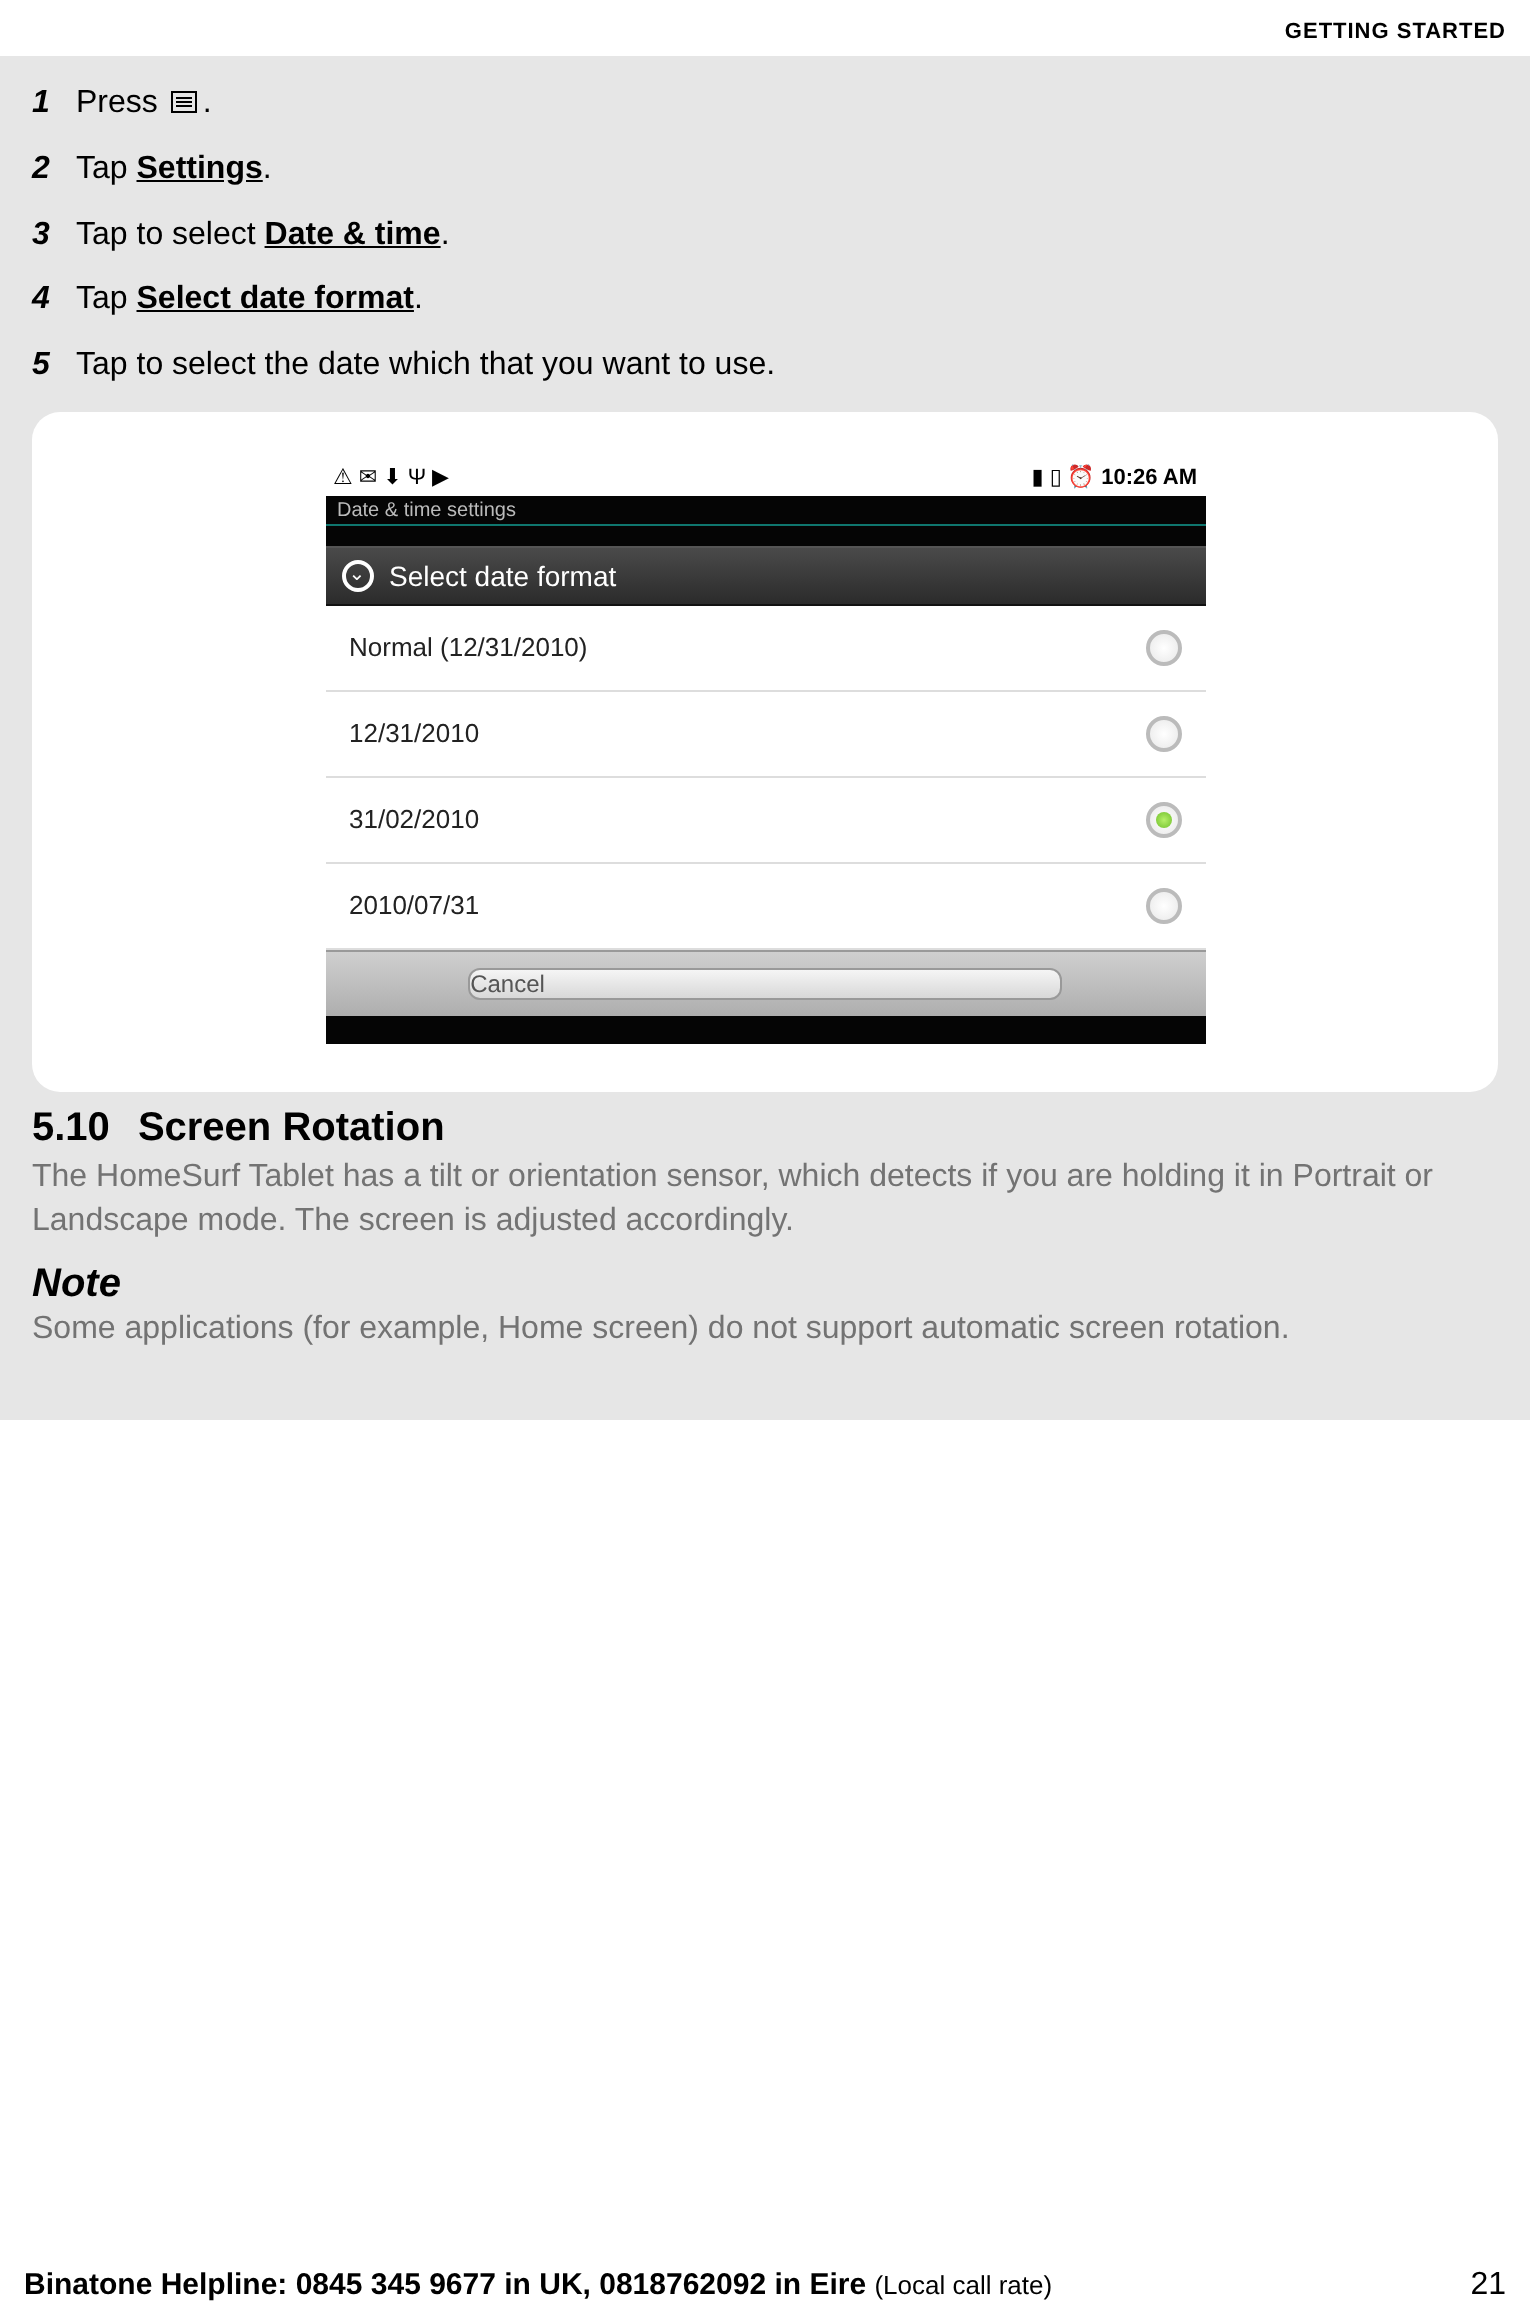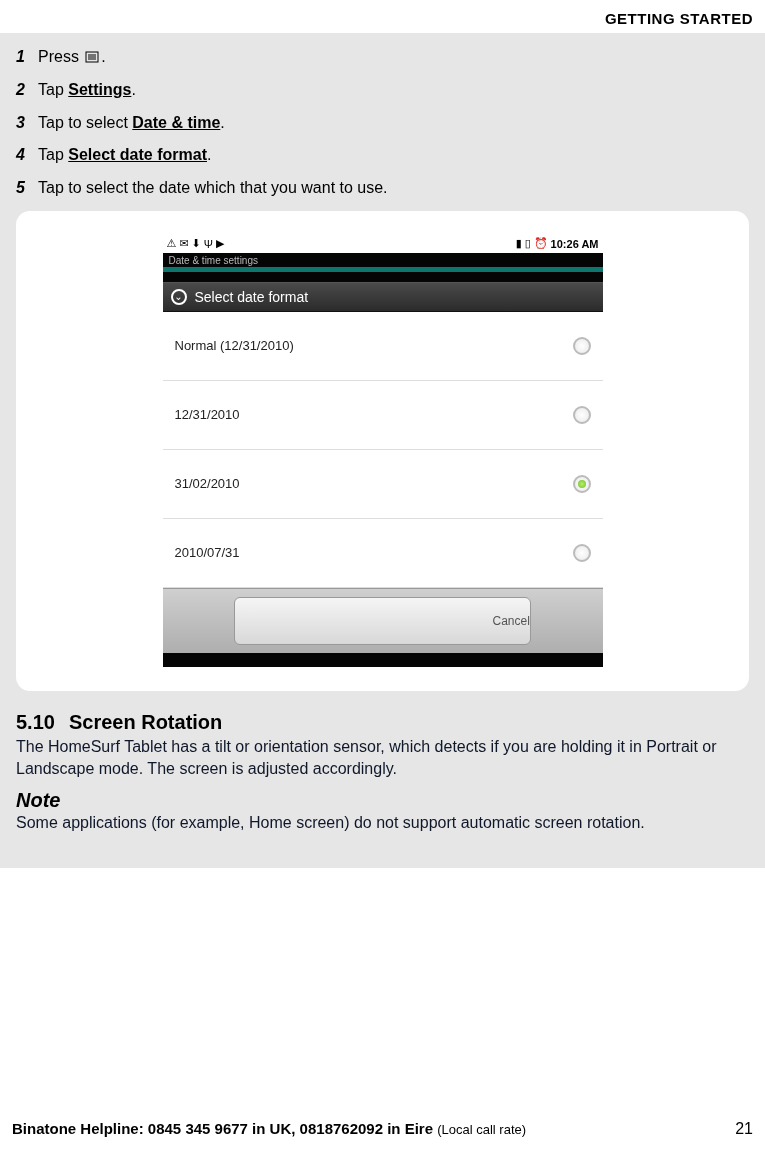--- a/index.html
+++ b/index.html
@@ -7,21 +7,21 @@
     width: 765px;
     height: 1152px;
     background: #fff;
     font-family: Arial, Helvetica, sans-serif;
     color: #000;
     position: relative;
   }
   .page-header {
     text-align: right;
     font-weight: bold;
-    font-size: 15px;
+    font-size: 11px;
     padding: 10px 12px 6px 12px;
     letter-spacing: 0.5px;
   }
   .content {
     background: #e6e6e6;
     padding: 14px 16px 24px 16px;
   }
   .section-heading {
     font-size: 20px;
     font-weight: bold;
@@ -71,21 +71,21 @@
     color: #000;
   }
   .statusbar .left-icons, .statusbar .right-icons { display:flex; align-items:center; gap:3px; }
   .statusbar .left-icons span { font-size:11px; }
   .statusbar .right-icons span { font-size:11px; }
   .statusbar .time { font-weight:bold; font-size:10px; }
   .subtitle {
     color: #bbb;
     font-size: 10px;
     padding: 2px 8px 1px 6px;
-    border-bottom: 5px solid #0f766e;
+    border-bottom: 1px solid #0f766e;
   }
   .dialog-header {
     background: linear-gradient(#4a4a4a, #2b2b2b);
     color: #fff;
     display:flex;
     align-items:center;
     gap: 8px;
     padding: 6px 8px;
     font-size: 14px;
     border-top: 1px solid #555;
@@ -94,21 +94,21 @@
   .chev {
     width: 16px; height:16px; border:2px solid #fff; border-radius:50%;
     display:flex; align-items:center; justify-content:center;
     font-size:10px; line-height:1;
   }
   .options { background:#fff; }
   .option {
     display:flex;
     align-items:center;
     justify-content:space-between;
-    padding: 25px 12px;
+    padding: 12px 12px;
     border-bottom: 1px solid #ddd;
     font-size: 13px;
     color: #222;
   }
   .radio {
     width: 18px; height:18px; border:2px solid #bbb; border-radius:50%;
     display:flex; align-items:center; justify-content:center;
     background: radial-gradient(#fff, #e8e8e8);
   }
   .radio.selected::after {
@@ -119,34 +119,34 @@
     background: linear-gradient(#cfcfcf, #aeaeae);
     padding: 8px;
     display:flex; justify-content:center;
     border-top: 1px solid #999;
   }
   .cancel-btn {
     width: 70%;
     background: linear-gradient(#f5f5f5, #d8d8d8);
     border: 1px solid #999;
     border-radius: 6px;
-    padding: 16px 0;
+    padding: 0 0;
     font-size: 12px;
     color: #555;
-    text-align:right;
+    text-align:left;
   }
   .device-bottom { height: 14px; background:#050505; }
 
-  .subsection { margin-top: 20px; }
-  .body-text { font-size: 16px; line-height: 1.35; color:#0f172a; margin-bottom: 10px; }
+  .subsection { margin-top: 7px; }
+  .body-text { font-size: 16px; line-height: 1.35; color:#737373; margin-bottom: 10px; }
   .note-label { font-weight: bold; font-style: italic; font-size: 20px; }
 
   .footer {
     position: absolute;
-    bottom: 14px;
+    bottom: 0;
     left: 0;
     width: 100%;
     display:flex;
     justify-content: space-between;
     padding: 0 12px;
     font-size: 15px;
   }
   .footer .helpline { font-weight: bold; }
   .footer .helpline .rate { font-weight: normal; font-size: 13px; }
   .footer .pagenum { font-size: 16px; }

